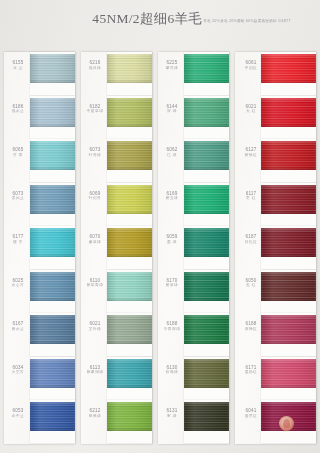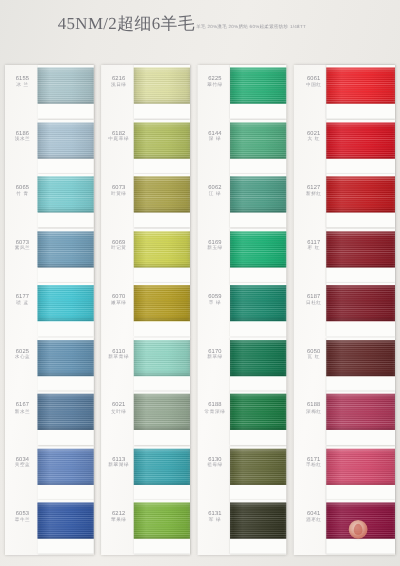--- a/index.html
+++ b/index.html
@@ -25,21 +25,21 @@
   }
 
   
   #header {
     position: absolute;
     left: 0; top: 10px;
     width: 291px;
     height: 26px;
     display: flex;
     align-items: baseline;
-    justify-content: center;
+    justify-content: flex-end;
     gap: 1px;
     white-space: nowrap;
   }
   #title {
     font-size: 13.5px;
     letter-spacing: 0.3px;
     color: #6a6a70;
     font-family: "Liberation Serif", serif;
     filter: blur(0.25px);
   }

